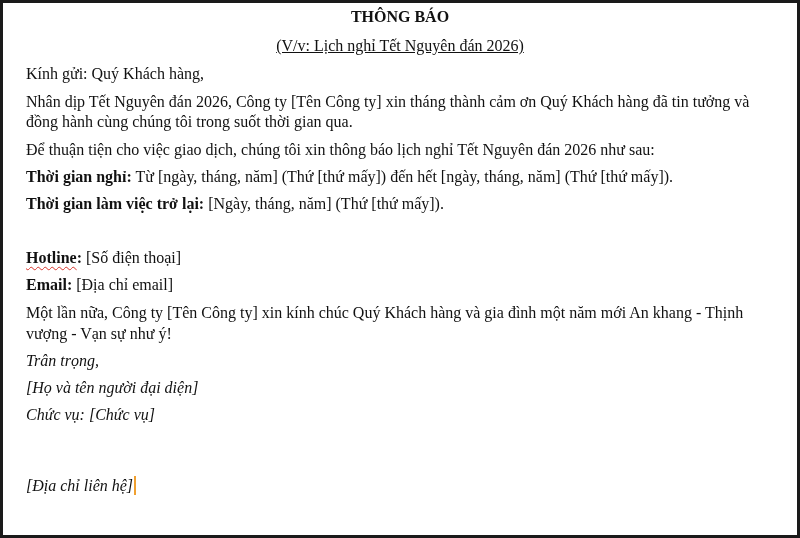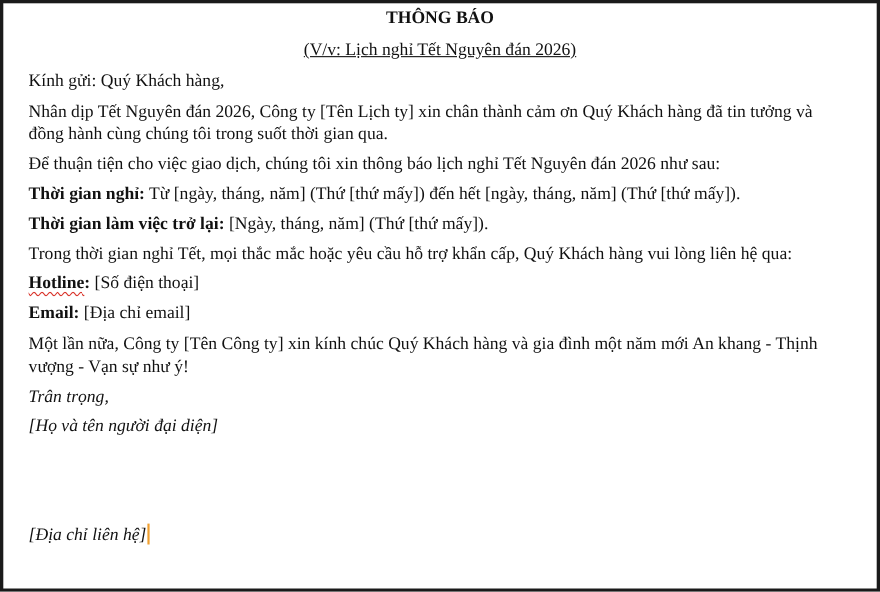--- a/index.html
+++ b/index.html
@@ -68,44 +68,44 @@
 <body>
 
 <div class="frame"></div>
 
 <div class="doc">
   <div class="line center title" style="top:7px;">THÔNG BÁO</div>
   <div class="line center" style="top:36px;text-decoration:underline;">(V/v: Lịch nghỉ Tết Nguyên đán 2026)</div>
 
   <div class="line" style="top:64px;">Kính gửi: Quý Khách hàng,</div>
 
-  <div class="line" style="top:92px;">Nhân dịp Tết Nguyên đán 2026, Công ty [Tên Lịch ty] xin chân thành cảm ơn Quý Khách hàng đã tin tưởng và</div>
+  <div class="line" style="top:92px;">Nhân dịp Tết Nguyên đán 2026, Công ty [Tên Công ty] xin tháng thành cảm ơn Quý Khách hàng đã tin tưởng và</div>
   <div class="line" style="top:112px;">đồng hành cùng chúng tôi trong suốt thời gian qua.</div>
 
   <div class="line" style="top:140px;">Để thuận tiện cho việc giao dịch, chúng tôi xin thông báo lịch nghỉ Tết Nguyên đán 2026 như sau:</div>
 
   <div class="line" style="top:167px;">
     <b>Thời gian nghỉ:</b><span> Từ [ngày, tháng, năm] (Thứ [thứ mấy]) đến hết [ngày, tháng, năm] (Thứ [thứ mấy]).</span>
   </div>
 
   <div class="line" style="top:194px;">
     <b>Thời gian làm việc trở lại:</b><span> [Ngày, tháng, năm] (Thứ [thứ mấy]).</span>
   </div>
 
-  <div class="line" style="top:221px;">Trong thời gian nghỉ Tết, mọi thắc mắc hoặc yêu cầu hỗ trợ khẩn cấp, Quý Khách hàng vui lòng liên hệ qua:</div>
 
   <div class="line" style="top:248px;">
     <b><span class="spell">Hotline</span><span>:</span></b><span> [Số điện thoại]</span>
   </div>
 
   <div class="line" style="top:275px;">
     <b>Email:</b><span> [Địa chỉ email]</span>
   </div>
 
   <div class="line" style="top:303px;">Một lần nữa, Công ty [Tên Công ty] xin kính chúc Quý Khách hàng và gia đình một năm mới An khang - Thịnh</div>
   <div class="line" style="top:324px;">vượng - Vạn sự như ý!</div>
 
   <div class="line italic" style="top:351px;">Trân trọng,</div>
   <div class="line italic" style="top:378px;">[Họ và tên người đại diện]</div>
+  <div class="line italic" style="top:405px;">Chức vụ: [Chức vụ]</div>
   <div class="line italic" style="top:476px;">
     <span>[Địa chỉ liên hệ]</span><span class="cursor"></span>
   </div>
 </div>
 
 </body></html>

